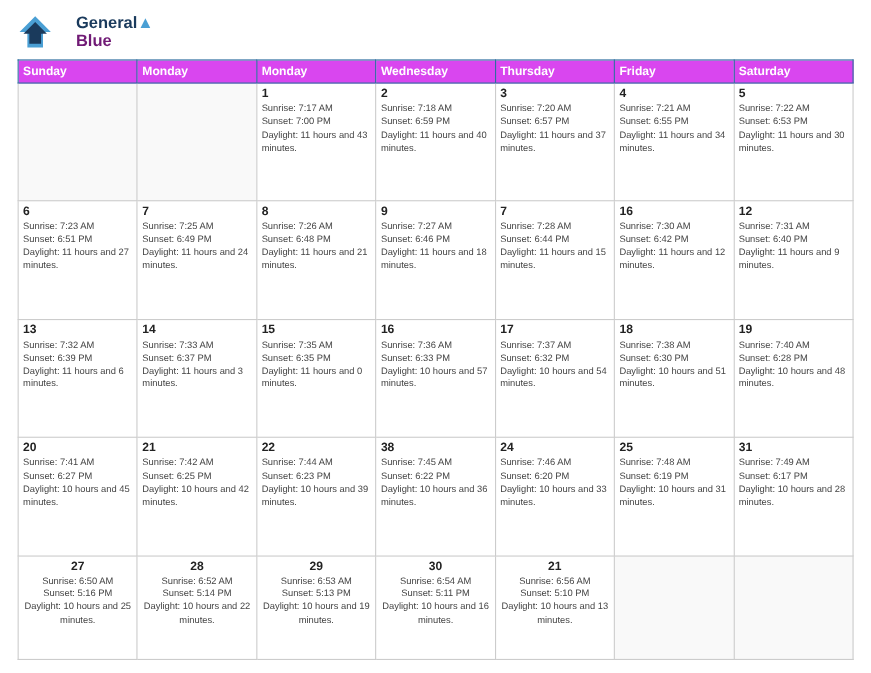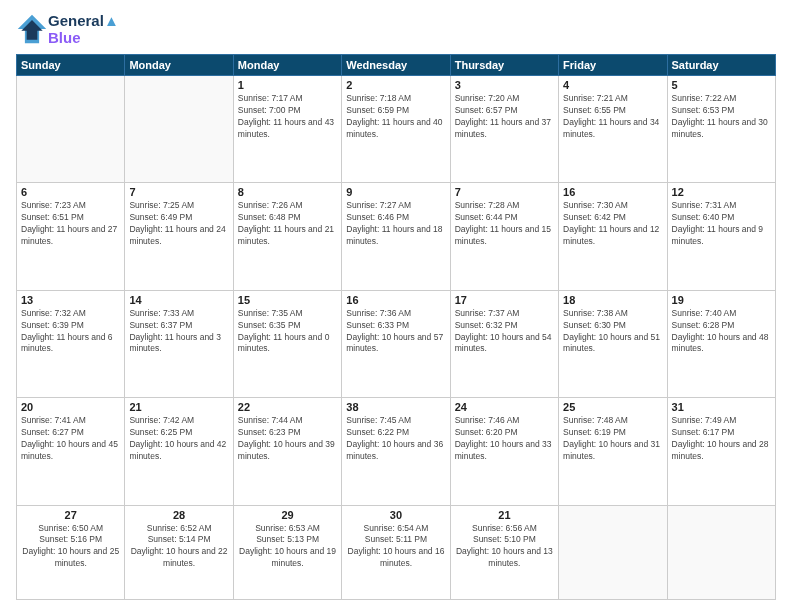--- a/index.html
+++ b/index.html
@@ -19,21 +19,21 @@
     }
     .header {
       display: flex;
       justify-content: space-between;
       align-items: flex-start;
       margin-bottom: 8px;
     }
     .logo {
       display: flex;
       align-items: center;
-      gap: 0;
+      gap: 21px;
     }
     .logo-icon {
       width: 32px;
       height: 32px;
     }
     .title-area {
       text-align: right;
     }
     .month-title {
       font-size: 32px;
@@ -45,21 +45,21 @@
       color: #555;
     }
     .calendar {
       flex: 1;
       border: 1px solid #ccc;
       border-collapse: collapse;
       width: 100%;
       table-layout: fixed;
     }
     .calendar th {
-      background: #0c4a6e;
+      background: #d946ef;
       color: white;
       font-size: 11px;
       font-weight: bold;
       padding: 4px 4px;
       border: 1px solid #2d6ea0;
       text-align: left;
     }
     .calendar td {
       border: 1px solid #ccc;
       vertical-align: top;
@@ -94,21 +94,21 @@
 
 <div class="page">
   <div class="header">
     <div class="logo">
       <svg class="logo-icon" viewBox="0 0 36 36">
         <polygon points="18,2 34,18 26,18 26,34 10,34 10,18 2,18" fill="#4a9fd4"></polygon>
         <polygon points="18,8 30,20 24,20 24,30 12,30 12,20 6,20" fill="#1a3a5c"></polygon>
       </svg>
       <div>
         <div style="font-size:15px;font-weight:bold;color:#1a3a5c;">General<span style="color:#4a9fd4;">▲</span></div>
-        <div style="font-size:15px;font-weight:bold;color:#8b5cf6;">Blue</div>
+        <div style="font-size:15px;font-weight:bold;color:#701a75;">Blue</div>
       </div>
     </div>
     <div class="title-area">
       <div class="month-title"></div>
       <div class="location"></div>
     </div>
   </div>
 
   <table class="calendar">
     <thead>

